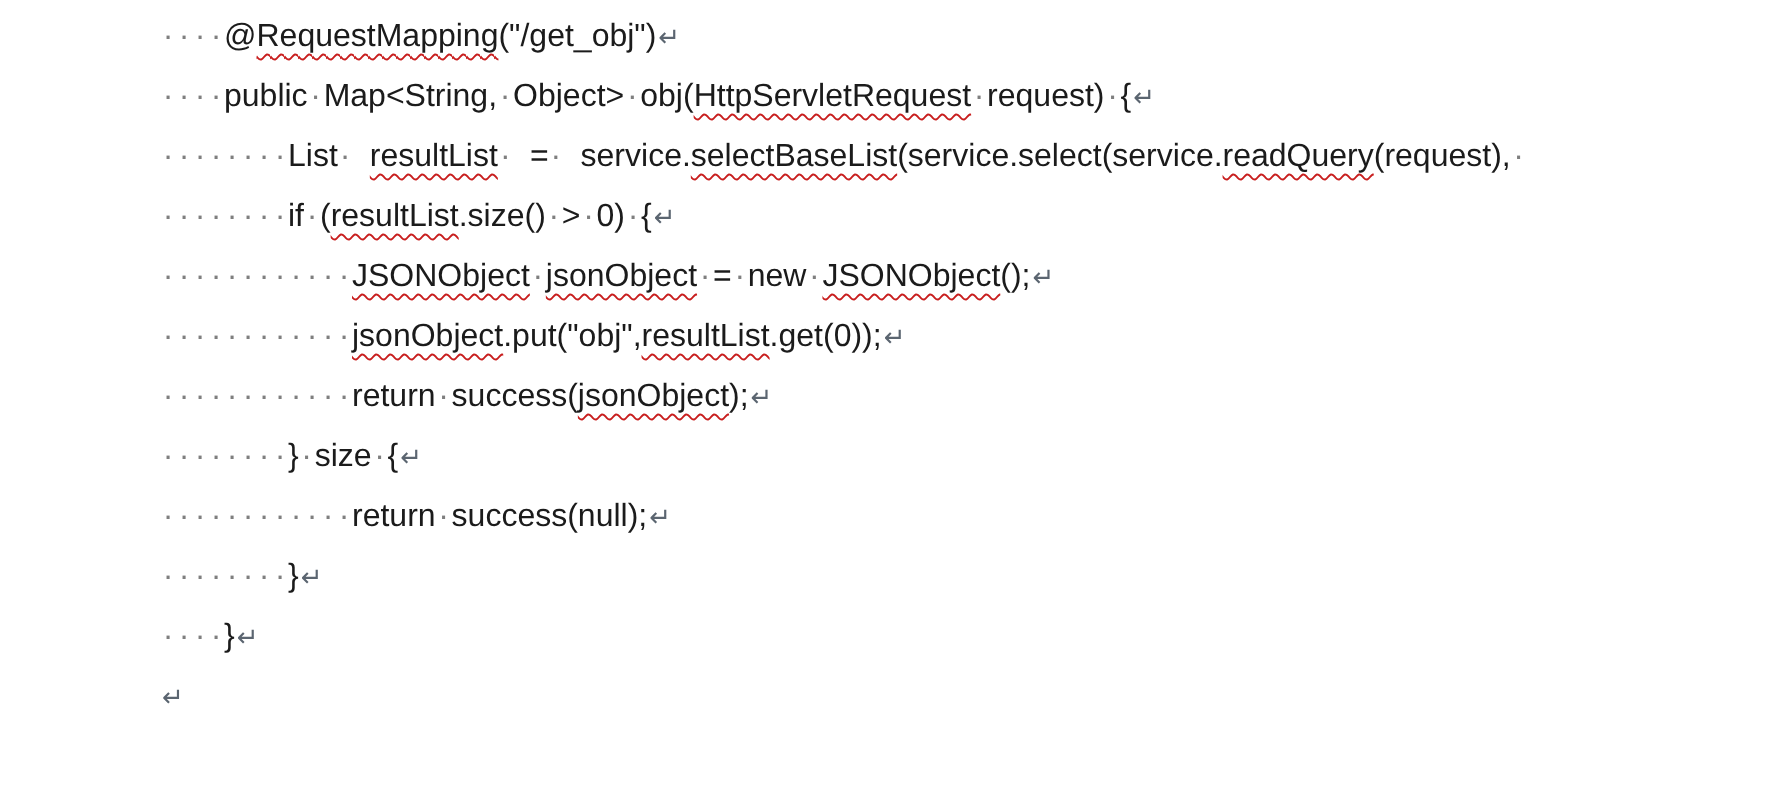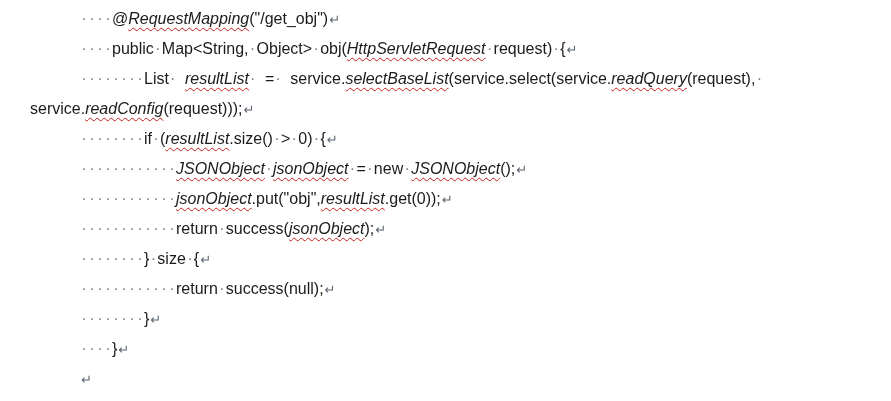--- a/index.html
+++ b/index.html
@@ -46,36 +46,34 @@
     padding-left: 1px;
   }
   .word { color: var(--text); }
   .misspelled {
     text-decoration-line: underline;
     text-decoration-style: wavy;
     text-decoration-color: var(--squiggle);
     text-decoration-thickness: 1px;
     text-underline-offset: 3px;
     text-decoration-skip-ink: none;
-    font-style: italic;
   }
   .eol {
     color: var(--break);
     font-size: 13px;
     margin-left: 1px;
   }
 </style>
 </head>
 <body>
 
 <div id="doc">
     <div class="line"><span class="sp">·</span><span class="sp">·</span><span class="sp">·</span><span class="sp">·</span><span class="word">@</span><span class="word misspelled">RequestMapping</span><span class="word">("/get_obj")</span><span class="eol">↵</span></div>
     <div class="line"><span class="sp">·</span><span class="sp">·</span><span class="sp">·</span><span class="sp">·</span><span class="word">public</span><span class="sp">·</span><span class="word">Map&lt;String,</span><span class="sp">·</span><span class="word">Object&gt;</span><span class="sp">·</span><span class="word">obj(</span><span class="word misspelled">HttpServletRequest</span><span class="sp">·</span><span class="word">request)</span><span class="sp">·</span><span class="word">{</span><span class="eol">↵</span></div>
     <div class="line"><span class="sp">·</span><span class="sp">·</span><span class="sp">·</span><span class="sp">·</span><span class="sp">·</span><span class="sp">·</span><span class="sp">·</span><span class="sp">·</span><span class="word">List</span><span class="sp wide">·</span><span class="word misspelled">resultList</span><span class="sp wide">·</span><span class="word">=</span><span class="sp wide">·</span><span class="word">service.</span><span class="word misspelled">selectBaseList</span><span class="word">(service.select(service.</span><span class="word misspelled">readQuery</span><span class="word">(request),</span><span class="sp">·</span></div>
-    <div class="line cont"><span class="word">service.</span><span class="word misspelled">readConfig</span><span class="word">(request)));</span><span class="eol">↵</span></div>
     <div class="line"><span class="sp">·</span><span class="sp">·</span><span class="sp">·</span><span class="sp">·</span><span class="sp">·</span><span class="sp">·</span><span class="sp">·</span><span class="sp">·</span><span class="word">if</span><span class="sp">·</span><span class="word">(</span><span class="word misspelled">resultList</span><span class="word">.size()</span><span class="sp">·</span><span class="word">&gt;</span><span class="sp">·</span><span class="word">0)</span><span class="sp">·</span><span class="word">{</span><span class="eol">↵</span></div>
     <div class="line"><span class="sp">·</span><span class="sp">·</span><span class="sp">·</span><span class="sp">·</span><span class="sp">·</span><span class="sp">·</span><span class="sp">·</span><span class="sp">·</span><span class="sp">·</span><span class="sp">·</span><span class="sp">·</span><span class="sp">·</span><span class="word misspelled">JSONObject</span><span class="sp">·</span><span class="word misspelled">jsonObject</span><span class="sp">·</span><span class="word">=</span><span class="sp">·</span><span class="word">new</span><span class="sp">·</span><span class="word misspelled">JSONObject</span><span class="word">();</span><span class="eol">↵</span></div>
     <div class="line"><span class="sp">·</span><span class="sp">·</span><span class="sp">·</span><span class="sp">·</span><span class="sp">·</span><span class="sp">·</span><span class="sp">·</span><span class="sp">·</span><span class="sp">·</span><span class="sp">·</span><span class="sp">·</span><span class="sp">·</span><span class="word misspelled">jsonObject</span><span class="word">.put("obj",</span><span class="word misspelled">resultList</span><span class="word">.get(0));</span><span class="eol">↵</span></div>
     <div class="line"><span class="sp">·</span><span class="sp">·</span><span class="sp">·</span><span class="sp">·</span><span class="sp">·</span><span class="sp">·</span><span class="sp">·</span><span class="sp">·</span><span class="sp">·</span><span class="sp">·</span><span class="sp">·</span><span class="sp">·</span><span class="word">return</span><span class="sp">·</span><span class="word">success(</span><span class="word misspelled">jsonObject</span><span class="word">);</span><span class="eol">↵</span></div>
     <div class="line"><span class="sp">·</span><span class="sp">·</span><span class="sp">·</span><span class="sp">·</span><span class="sp">·</span><span class="sp">·</span><span class="sp">·</span><span class="sp">·</span><span class="word">}</span><span class="sp">·</span><span class="word">size</span><span class="sp">·</span><span class="word">{</span><span class="eol">↵</span></div>
     <div class="line"><span class="sp">·</span><span class="sp">·</span><span class="sp">·</span><span class="sp">·</span><span class="sp">·</span><span class="sp">·</span><span class="sp">·</span><span class="sp">·</span><span class="sp">·</span><span class="sp">·</span><span class="sp">·</span><span class="sp">·</span><span class="word">return</span><span class="sp">·</span><span class="word">success(null);</span><span class="eol">↵</span></div>
     <div class="line"><span class="sp">·</span><span class="sp">·</span><span class="sp">·</span><span class="sp">·</span><span class="sp">·</span><span class="sp">·</span><span class="sp">·</span><span class="sp">·</span><span class="word">}</span><span class="eol">↵</span></div>
     <div class="line"><span class="sp">·</span><span class="sp">·</span><span class="sp">·</span><span class="sp">·</span><span class="word">}</span><span class="eol">↵</span></div>
     <div class="line"><span class="eol">↵</span></div>
   </div>

